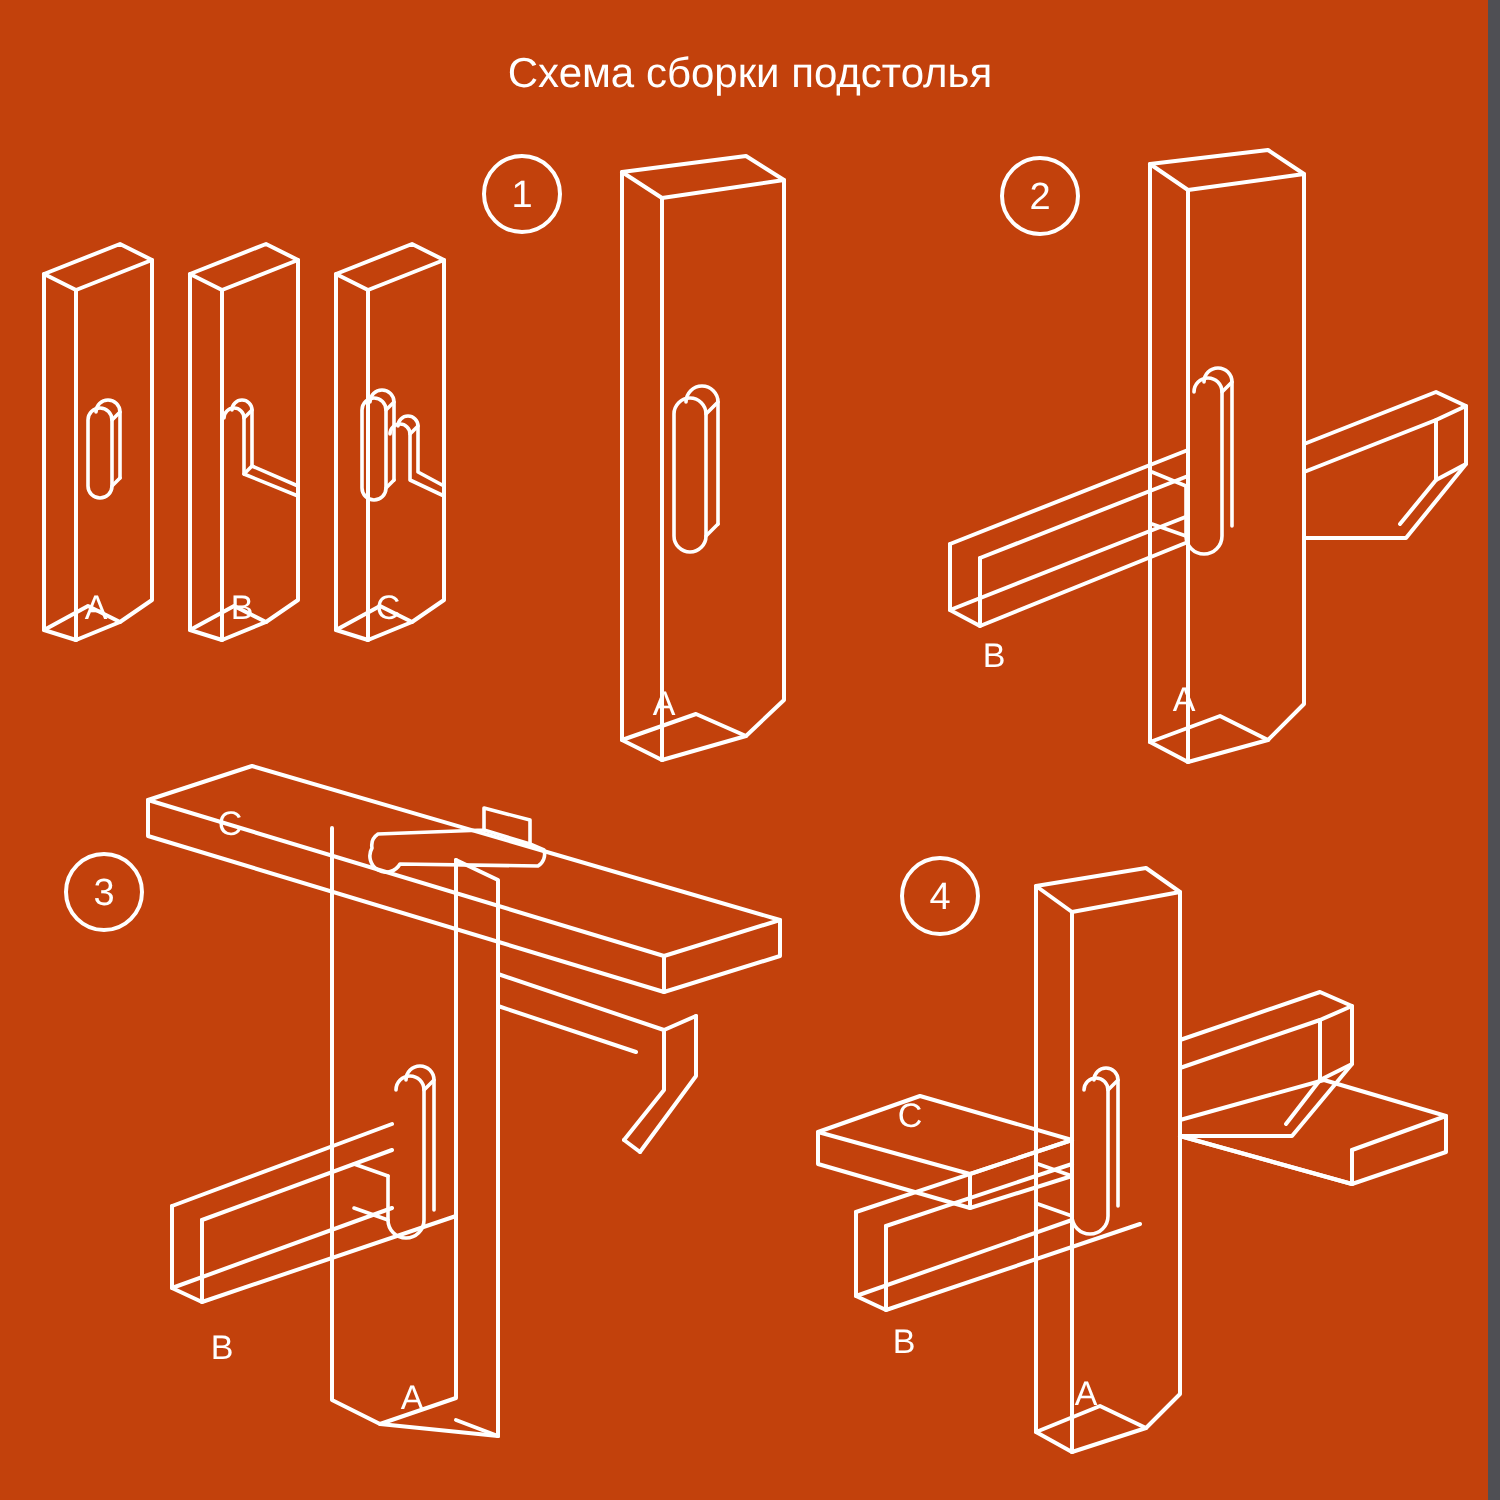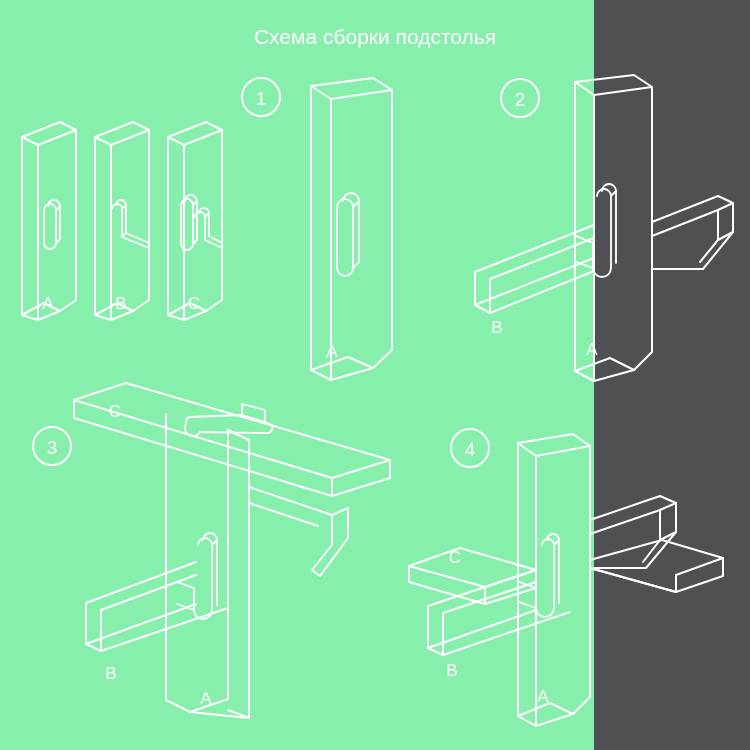--- a/index.html
+++ b/index.html
@@ -8,23 +8,23 @@
     background: #4f4f54;
   }
   body {
     width: 750px;
     height: 750px;
     font-family: "Liberation Sans", sans-serif;
     overflow: hidden;
   }
   #sheet {
     position: relative;
-    width: 594px;
+    width: 744px;
     height: 750px;
-    background: #86efac;
+    background: #c2410c;
   }
   #sheet svg {
     position: absolute;
     inset: 0;
   }
   .ln {
     fill: none;
     stroke: #ffffff;
     stroke-width: 2;
     stroke-linecap: round;

